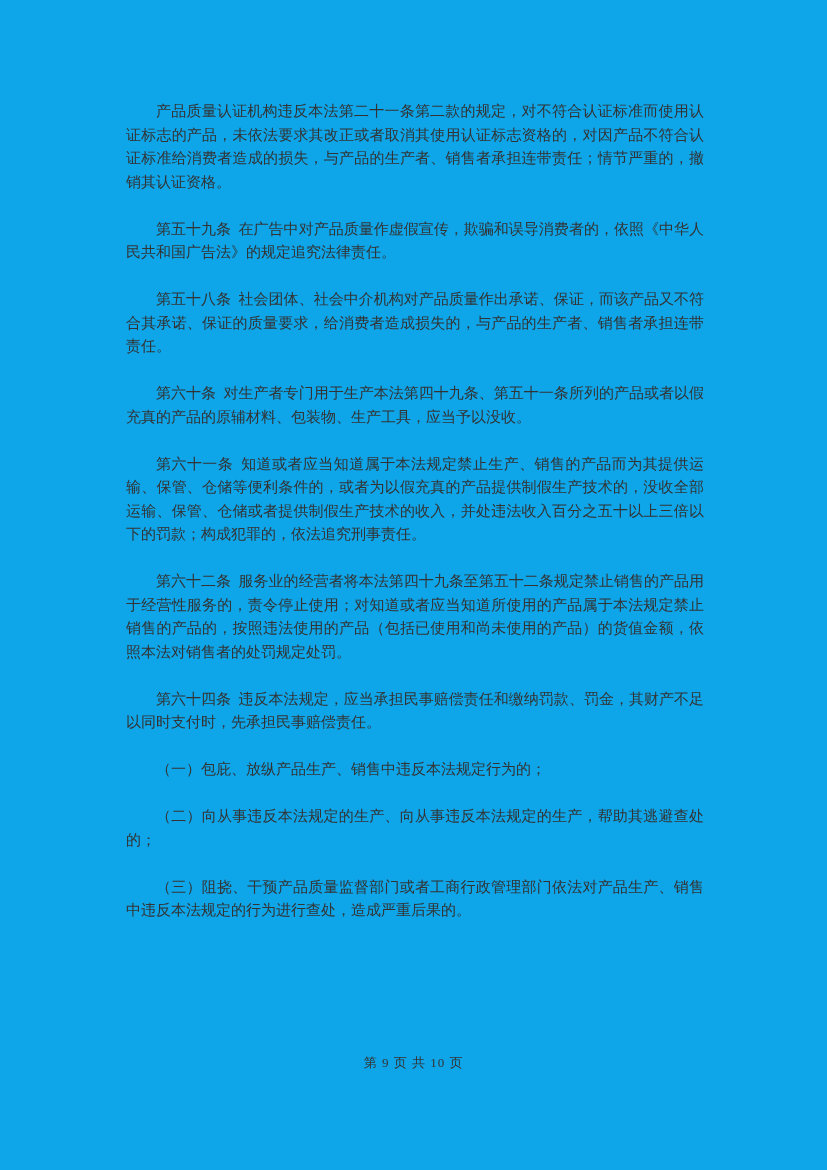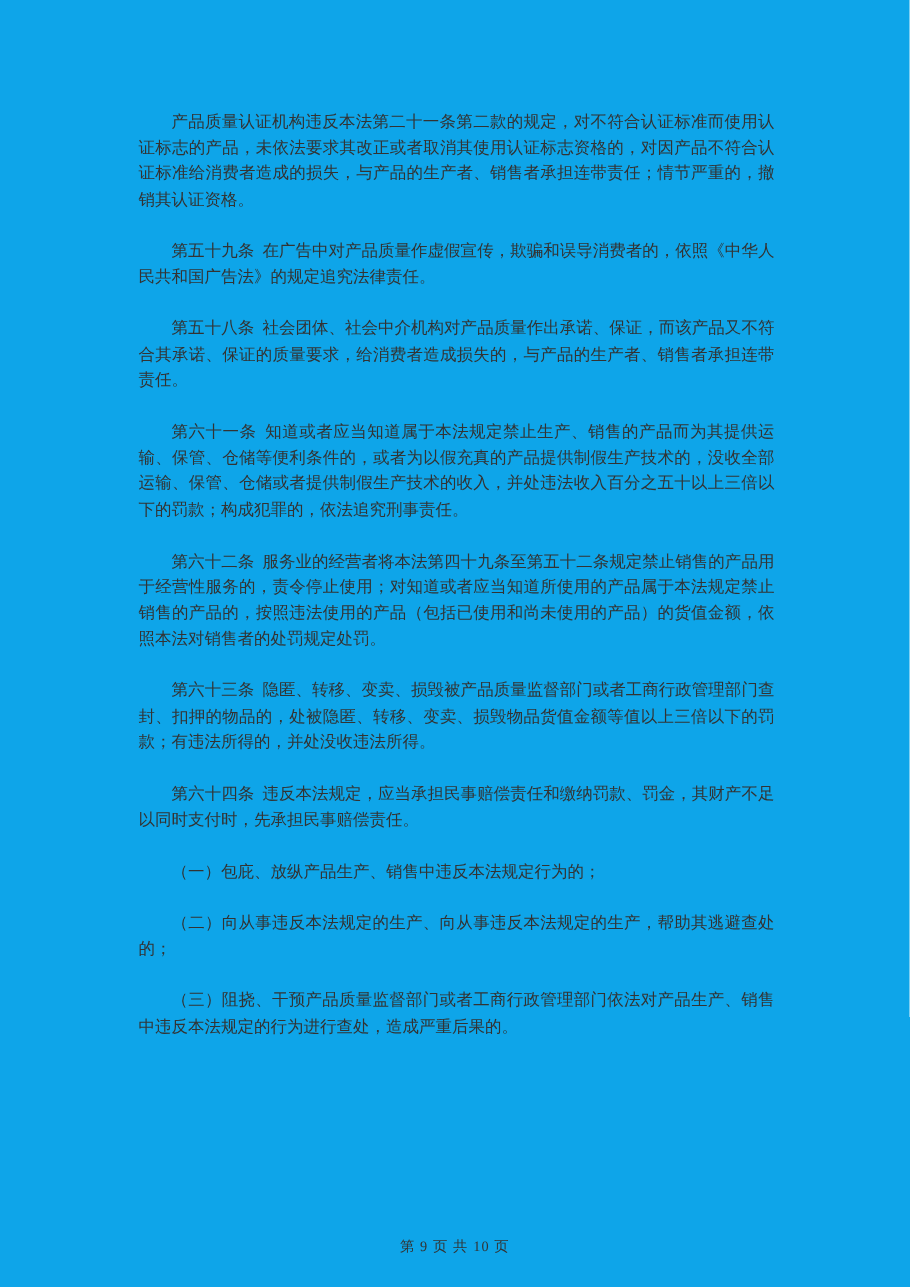--- a/index.html
+++ b/index.html
@@ -27,39 +27,39 @@
     text-justify: inter-ideograph;
   }
   .content p {
     margin: 0 0 23.5px 0;
     text-indent: 2em;
     word-break: break-all;
   }
   .footer {
     position: absolute;
     left: 0;
-    top: 1124px;
+    top: 1054px;
     width: 100%;
     text-align: center;
     font-size: 13px;
     line-height: 18px;
     color: #333333;
     letter-spacing: 1px;
   }
 </style>
 </head>
 <body>
 
 <div class="page">
   <div class="content">
     <p>产品质量认证机构违反本法第二十一条第二款的规定，对不符合认证标准而使用认证标志的产品，未依法要求其改正或者取消其使用认证标志资格的，对因产品不符合认证标准给消费者造成的损失，与产品的生产者、销售者承担连带责任；情节严重的，撤销其认证资格。</p>
     <p>第五十九条 在广告中对产品质量作虚假宣传，欺骗和误导消费者的，依照《中华人民共和国广告法》的规定追究法律责任。</p>
     <p>第五十八条 社会团体、社会中介机构对产品质量作出承诺、保证，而该产品又不符合其承诺、保证的质量要求，给消费者造成损失的，与产品的生产者、销售者承担连带责任。</p>
+    <p>第六十条 对生产者专门用于生产本法第四十九条、第五十一条所列的产品或者以假充真的产品的原辅材料、包装物、生产工具，应当予以没收。</p>
     <p>第六十一条 知道或者应当知道属于本法规定禁止生产、销售的产品而为其提供运输、保管、仓储等便利条件的，或者为以假充真的产品提供制假生产技术的，没收全部运输、保管、仓储或者提供制假生产技术的收入，并处违法收入百分之五十以上三倍以下的罚款；构成犯罪的，依法追究刑事责任。</p>
     <p>第六十二条 服务业的经营者将本法第四十九条至第五十二条规定禁止销售的产品用于经营性服务的，责令停止使用；对知道或者应当知道所使用的产品属于本法规定禁止销售的产品的，按照违法使用的产品（包括已使用和尚未使用的产品）的货值金额，依照本法对销售者的处罚规定处罚。</p>
-    <p>第六十三条 隐匿、转移、变卖、损毁被产品质量监督部门或者工商行政管理部门查封、扣押的物品的，处被隐匿、转移、变卖、损毁物品货值金额等值以上三倍以下的罚款；有违法所得的，并处没收违法所得。</p>
     <p>第六十四条 违反本法规定，应当承担民事赔偿责任和缴纳罚款、罚金，其财产不足以同时支付时，先承担民事赔偿责任。</p>
     <p>（一）包庇、放纵产品生产、销售中违反本法规定行为的；</p>
     <p>（二）向从事违反本法规定的生产、向从事违反本法规定的生产，帮助其逃避查处的；</p>
     <p>（三）阻挠、干预产品质量监督部门或者工商行政管理部门依法对产品生产、销售中违反本法规定的行为进行查处，造成严重后果的。</p>
   </div>
   <div class="footer">第 9 页 共 10 页</div>
 </div>
 
 </body></html>

